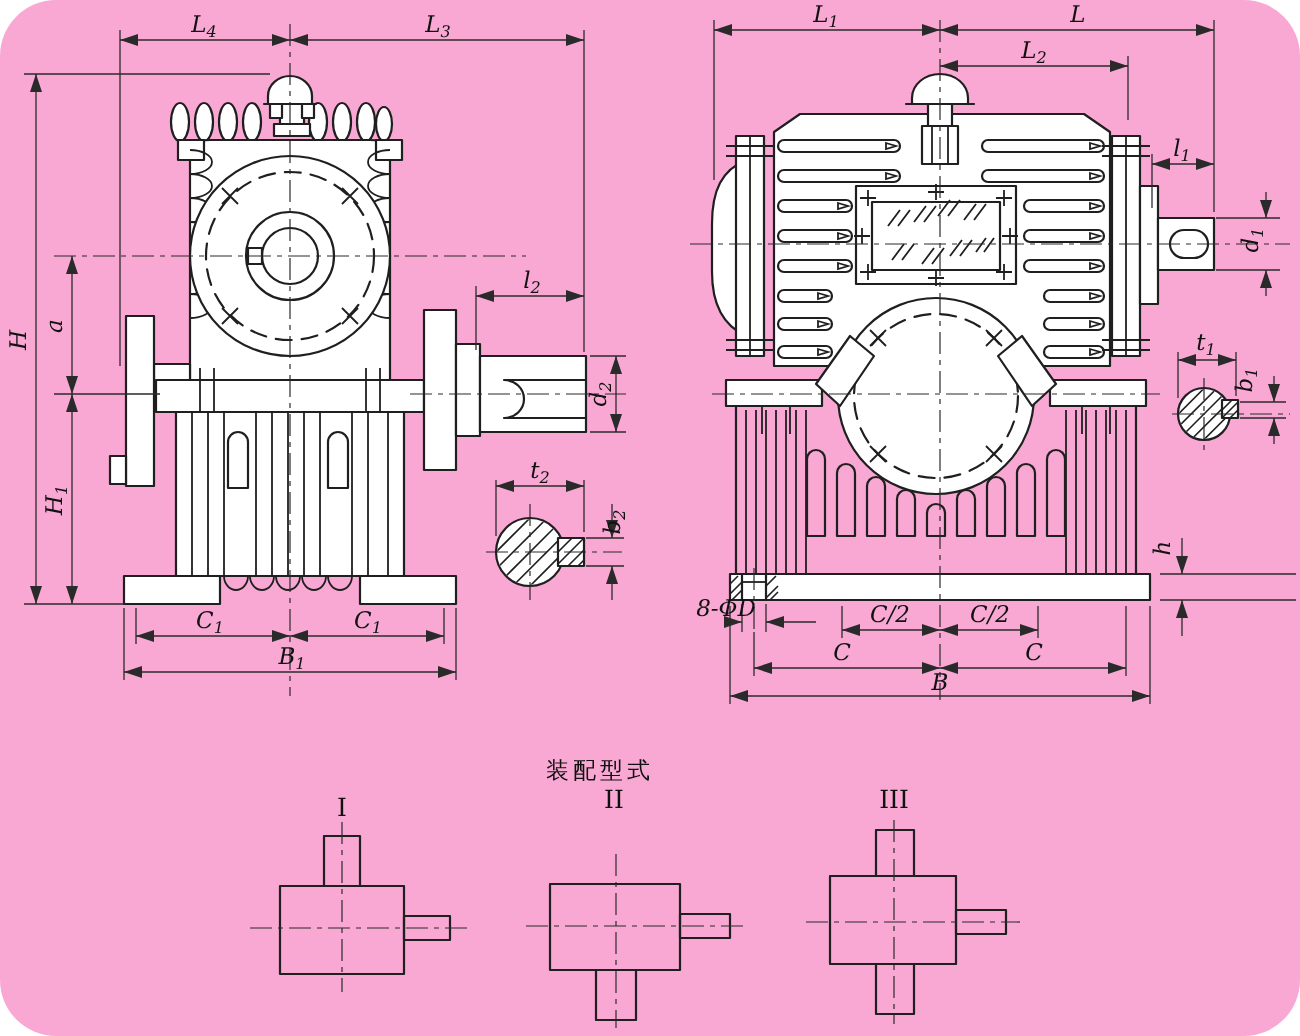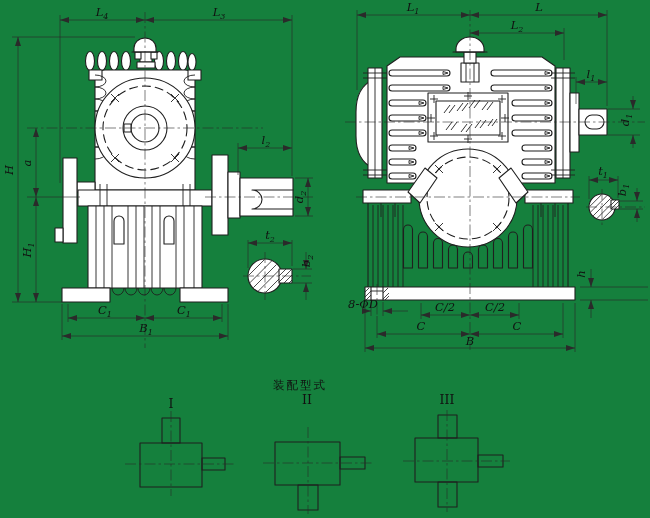--- a/index.html
+++ b/index.html
@@ -1,16 +1,16 @@
 <!DOCTYPE html>
 <html><head>
 <meta charset="utf-8">
 <style>
   html,body{margin:0;padding:0;background:#fff;}
-  .canvas{width:650px;height:518px;background:#15803d;position:relative;overflow:hidden;}
+  .canvas{width:650px;height:518px;background:#f9a8d4;position:relative;overflow:hidden;border-radius:28px;}
   svg{display:block}
   .o{fill:#fff;stroke:#1f1f1f;stroke-width:1.1;stroke-linejoin:round;}
   .s{fill:none;stroke:#1f1f1f;stroke-width:1.1;stroke-linejoin:round;stroke-linecap:round;}
   .sf{fill:none;stroke:#1f1f1f;stroke-width:0.9;}
   .dash{stroke-dasharray:8 5;}
   .cl{fill:none;stroke:#2a2a2a;stroke-width:0.6;stroke-dasharray:11 3 2.5 3;}
   .dim{fill:none;stroke:#2a2a2a;stroke-width:0.65;}
   .hat{fill:none;stroke:#1f1f1f;stroke-width:0.8;}
   text{font-family:"DejaVu Serif","Liberation Serif",serif;font-style:italic;font-size:11.5px;fill:#111;text-anchor:middle;}
   .sub{font-size:8px;}

